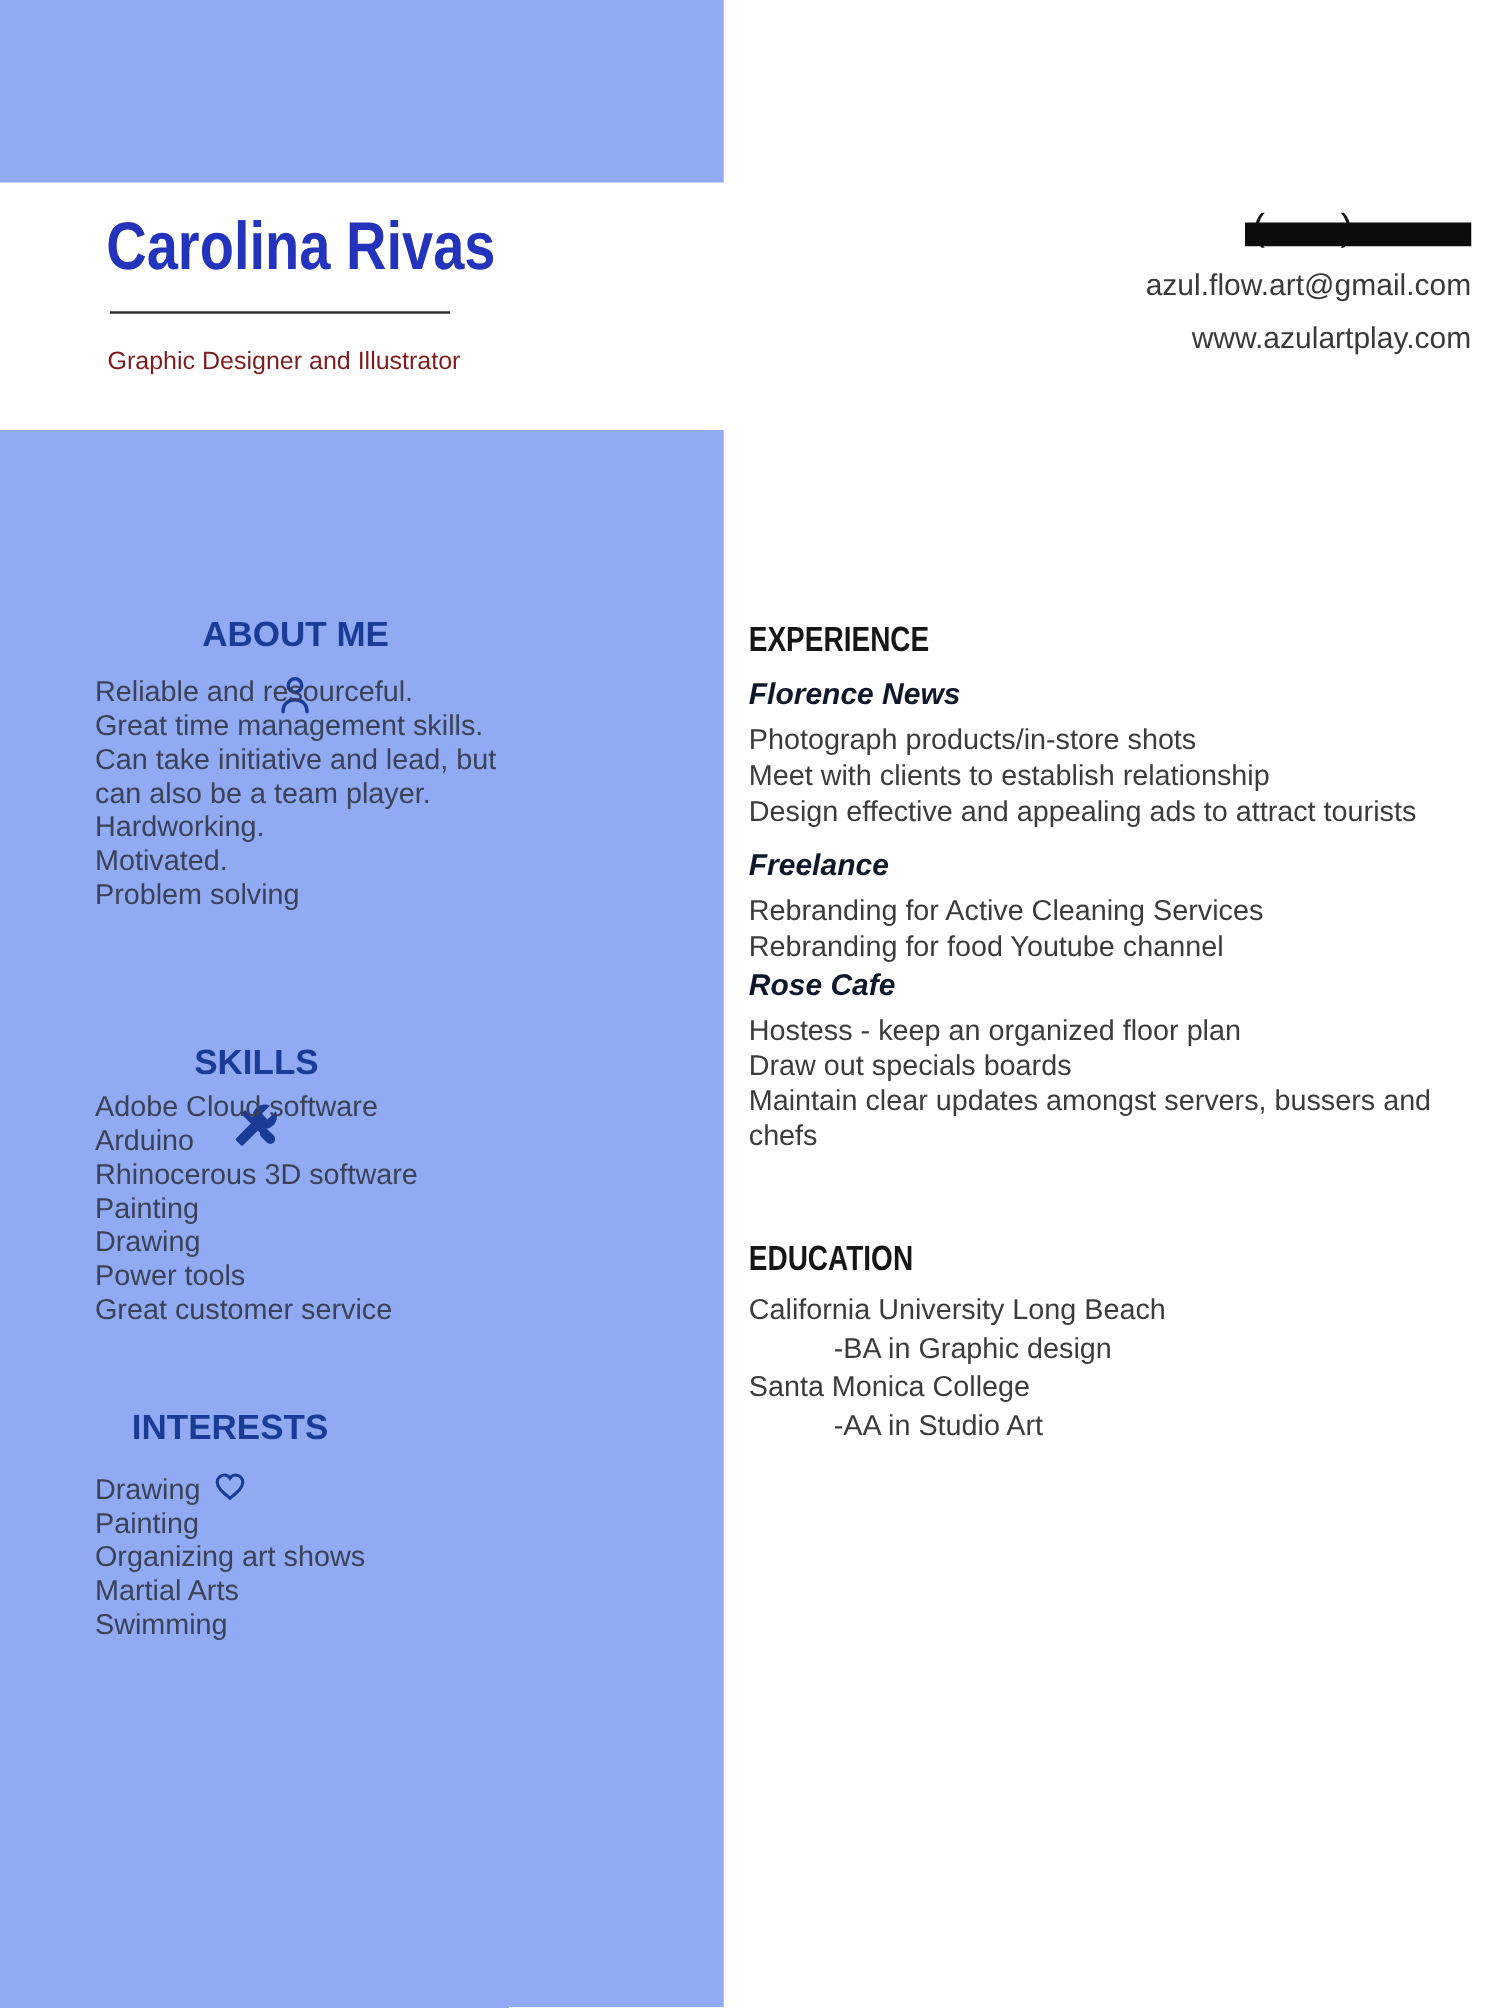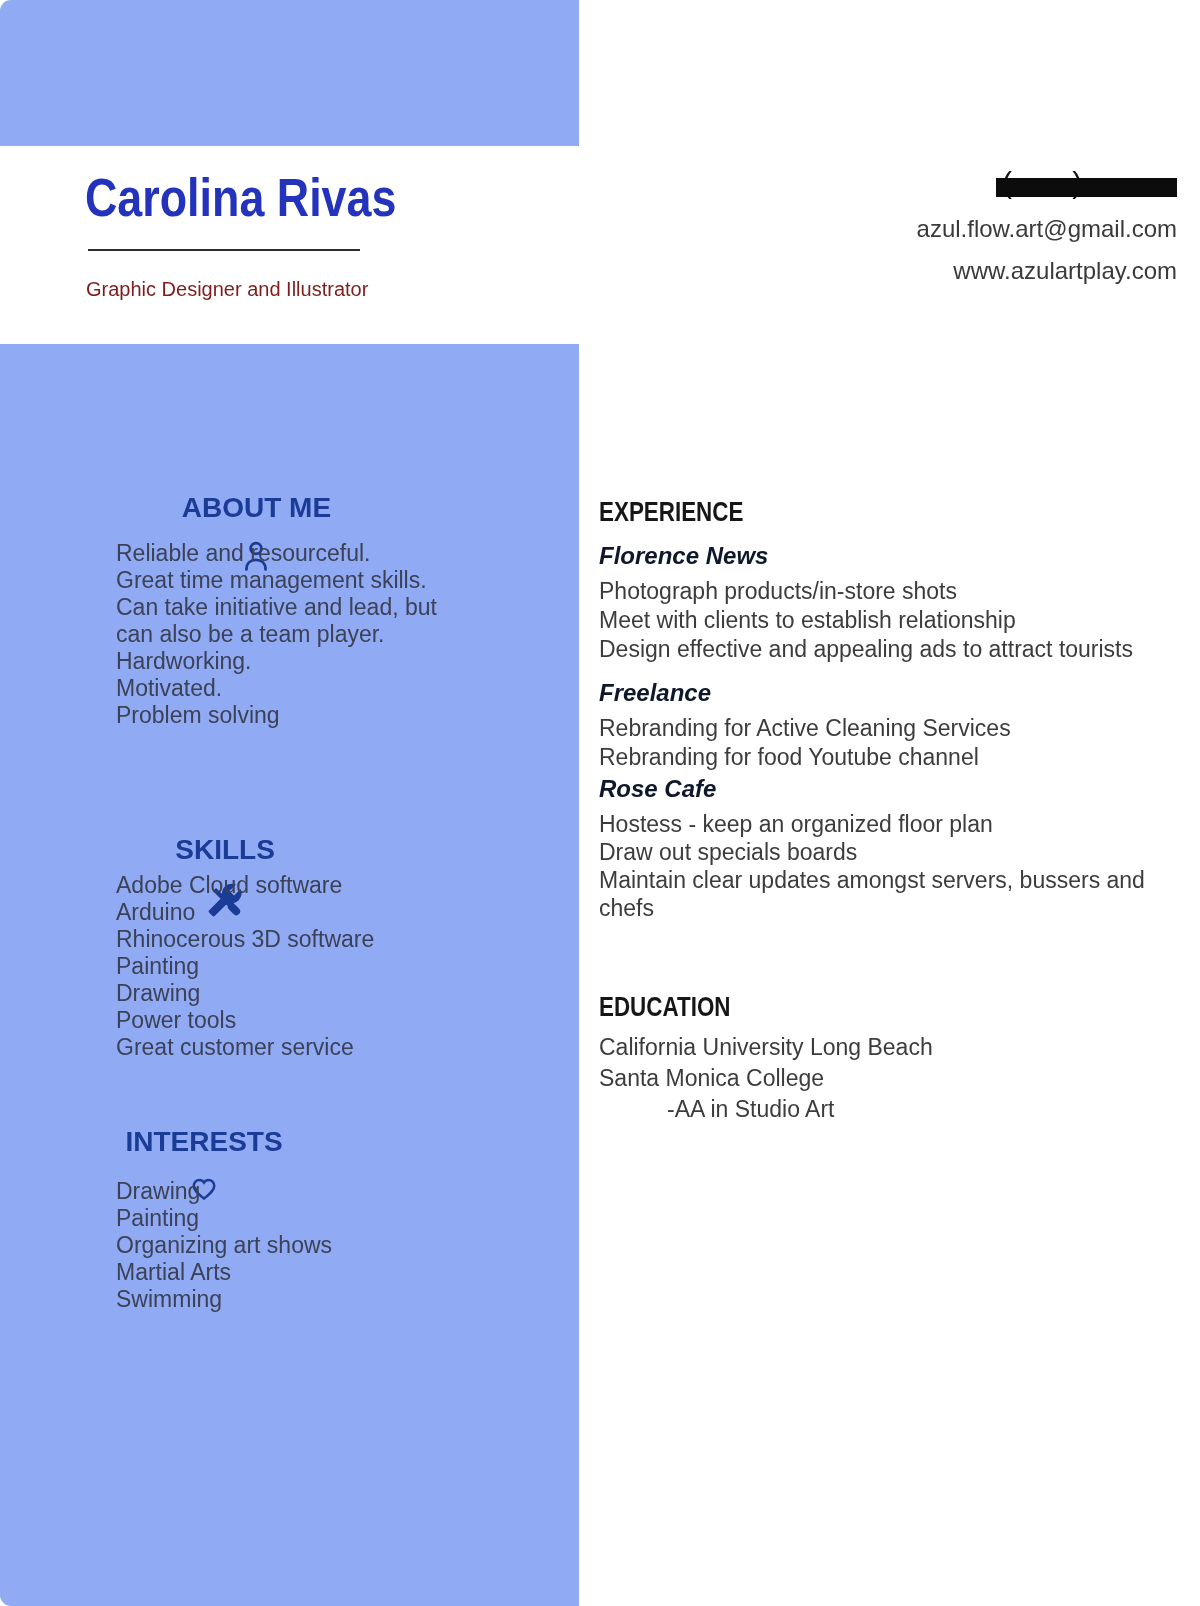--- a/index.html
+++ b/index.html
@@ -1,20 +1,19 @@
 <!DOCTYPE html>
 <html><head>
 <meta charset="utf-8">
 <style>
   html, body { margin: 0; padding: 0; background: #ffffff; }
   .page {
     position: relative; width: 1200px; height: 1606px;
     background: #ffffff; overflow: hidden;
     font-family: "Liberation Sans", sans-serif;
-    border-radius: 11px;
   }
   
   .band-top { position: absolute; left: 0; top: 0; width: 579px; height: 146px; background: #91aaf4; }
   .sidebar-bg { position: absolute; left: 0; top: 344px; width: 579px; height: 1262px; background: #91aaf4; }
 
   
   .name {
     position: absolute; left: 85px; top: 166px;
     font-size: 54px; font-weight: bold; color: #2433bb;
     transform: scaleX(0.83); transform-origin: left top; white-space: nowrap;
@@ -26,21 +25,21 @@
   .contact { position: absolute; right: 23px; top: 172px; text-align: right; color: #3a3a3a; }
   .phone { position: relative; width: 181px; height: 26px; margin-left: auto; margin-bottom: 10px; }
   .phone-glyphs { position: absolute; left: 6px; top: -6px; font-size: 30px; letter-spacing: 26px; color: #111111; }
   .redaction-bar { position: absolute; left: 0; top: 6px; width: 181px; height: 19px; background: #0c0c0c; }
   .contact-line { font-size: 24px; line-height: 42px; white-space: nowrap; }
 
   
   .section { position: absolute; left: 76px; }
   .sec-head { display: flex; align-items: center; gap: 14px; color: #1a3b96; font-weight: bold; font-size: 28px; line-height: 36px; height: 36px; white-space: nowrap; flex-direction: column; }
   .sec-list { font-size: 23px; line-height: 27px; color: #3b4156; }
-  .sec-list div { white-space: nowrap; margin-left: 40px; }
+  .sec-list div { white-space: nowrap; }
   .about { top: 490px; }
   .about .sec-list { margin-top: 14px; }
   .skills { top: 832px; }
   .skills .sec-list { margin-top: 4px; }
   .interests { top: 1124px; }
   .interests .sec-list { margin-top: 18px; }
   .sec-icon { flex: 0 0 auto; }
 
   
   .main-col { position: absolute; left: 599px; top: 0; width: 601px; color: #3c3c3c; }
@@ -169,20 +168,21 @@
         <div>Maintain clear updates amongst servers, bussers and</div>
         <div>chefs</div>
       </div>
     </div>
 
     <div class="education">
       <div class="main-head">EDUCATION</div>
 
       <div class="school">
         <div class="school-name">California University Long Beach</div>
+        <div class="degree">-BA in Graphic design</div>
       </div>
 
       <div class="school">
         <div class="school-name">Santa Monica College</div>
         <div class="degree">-AA in Studio Art</div>
       </div>
     </div>
 
   </div>
 </div>

